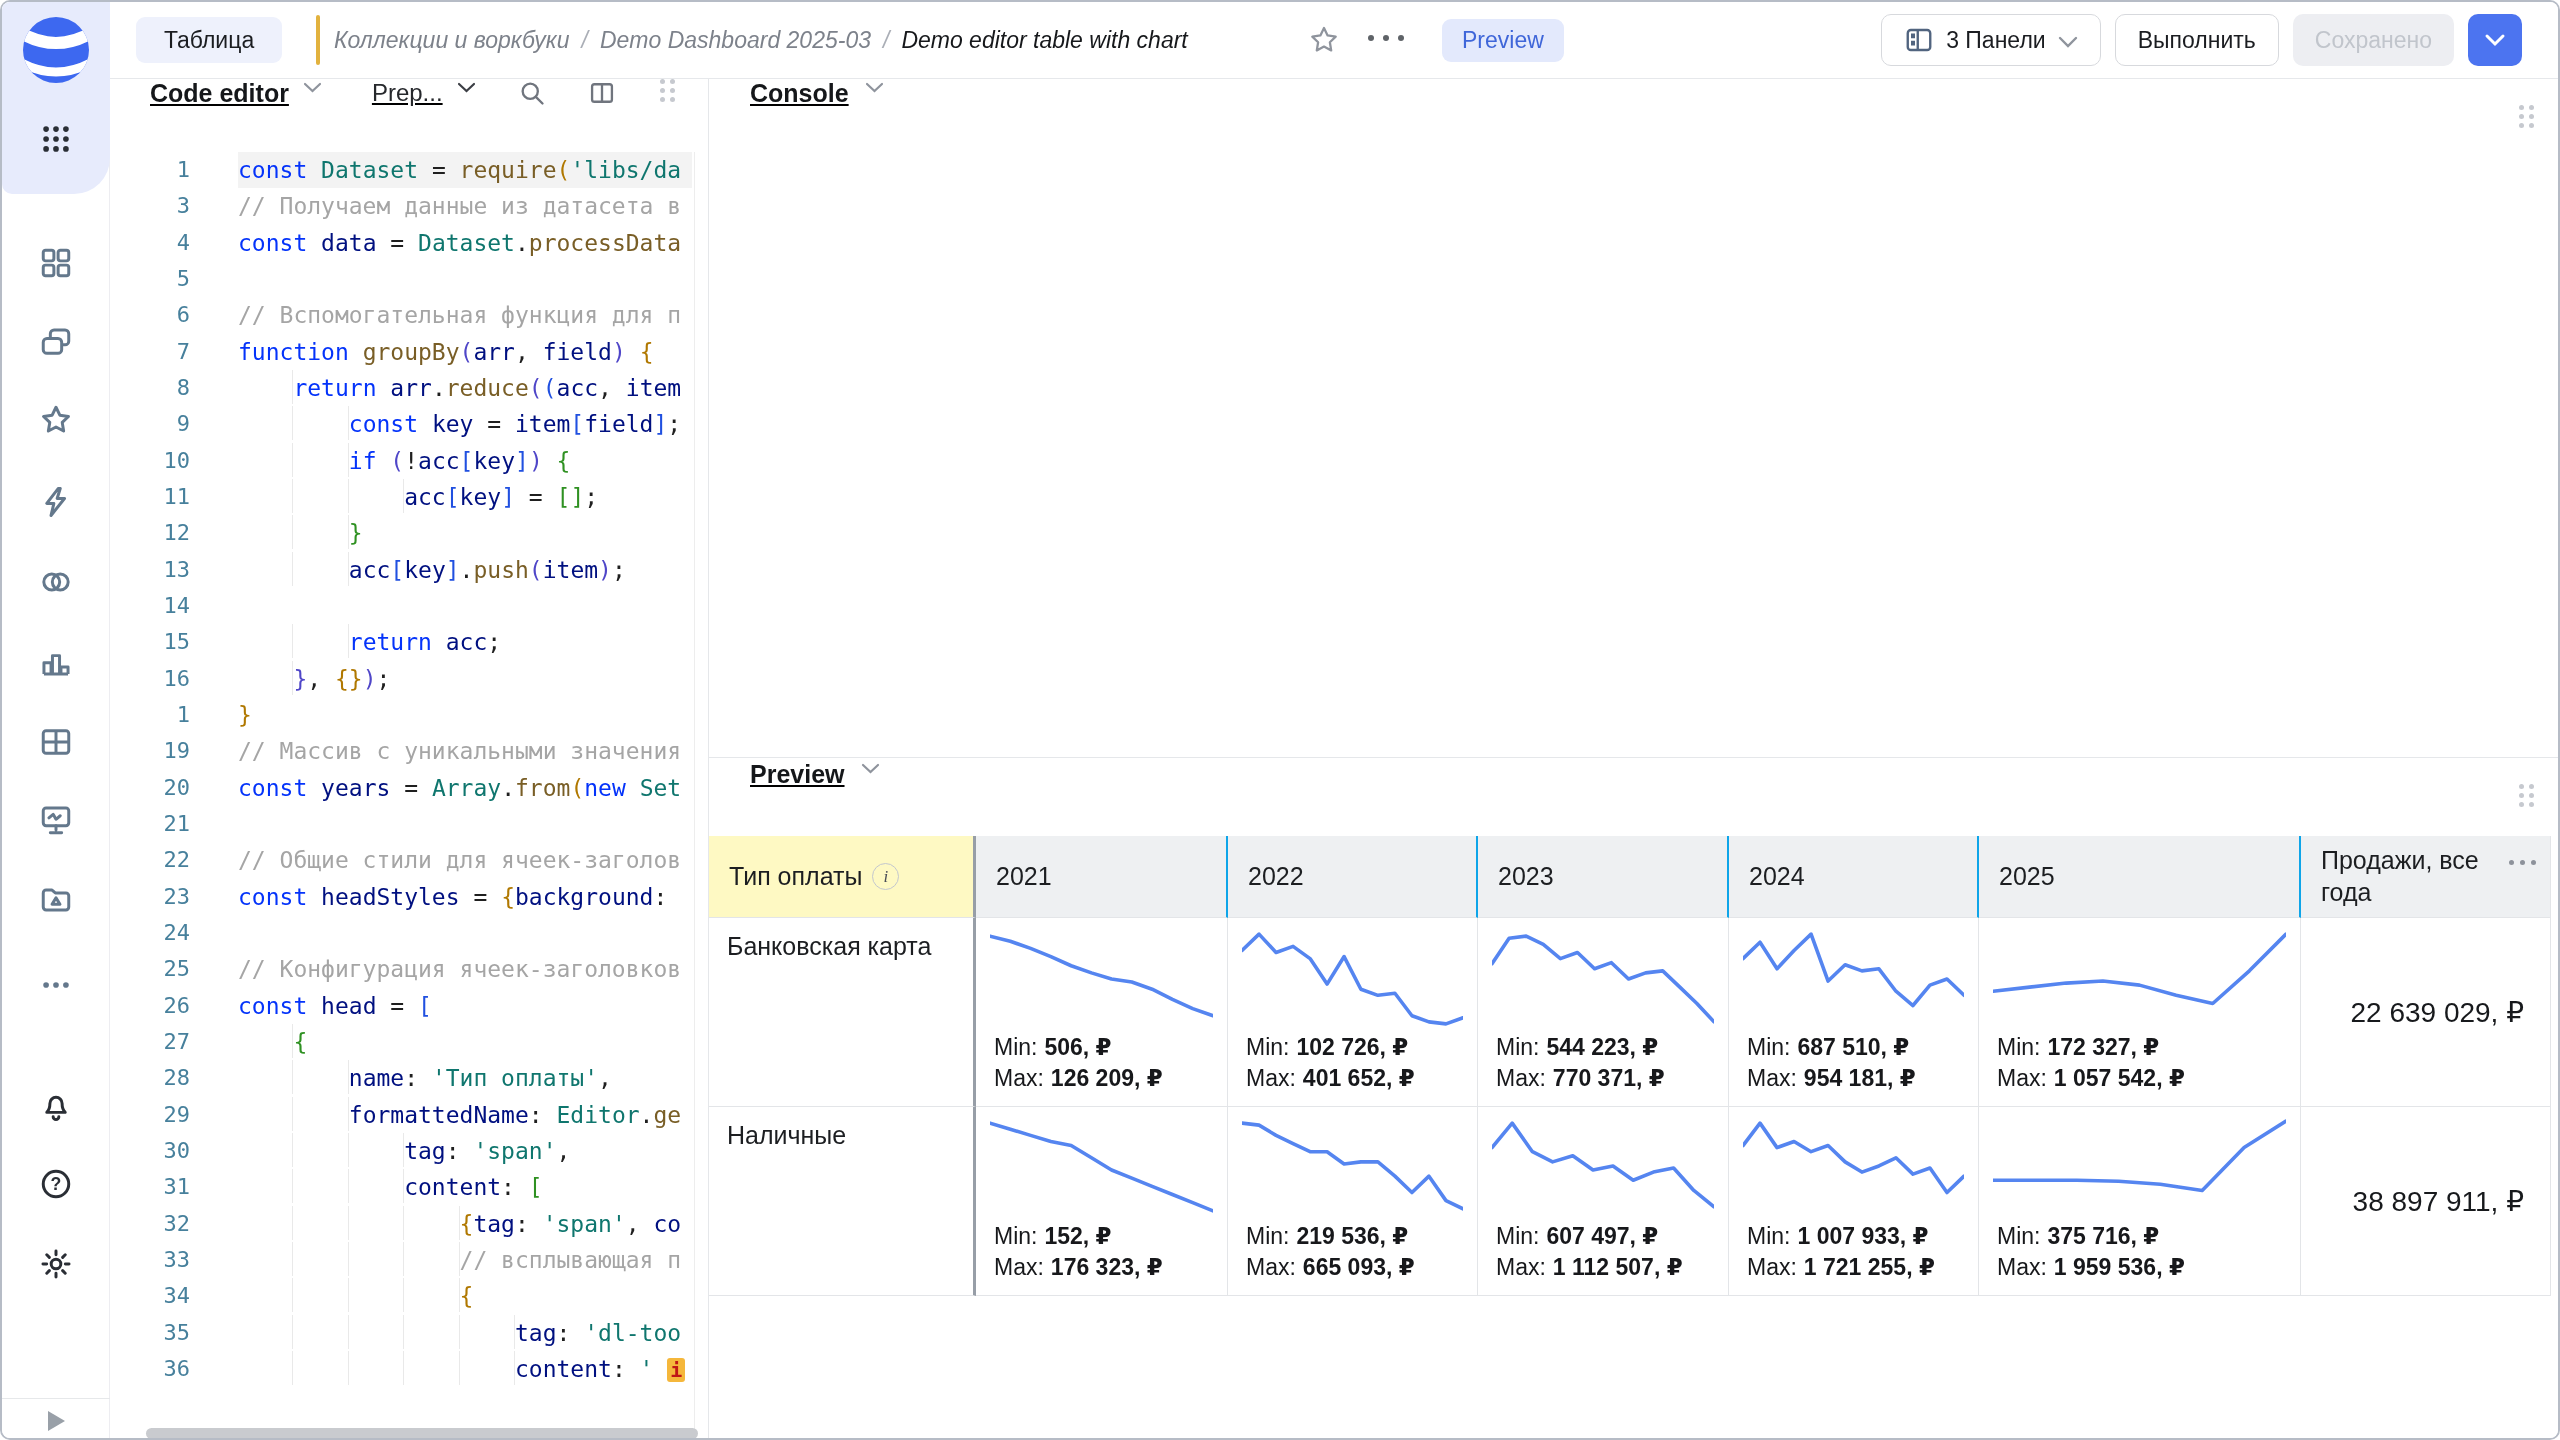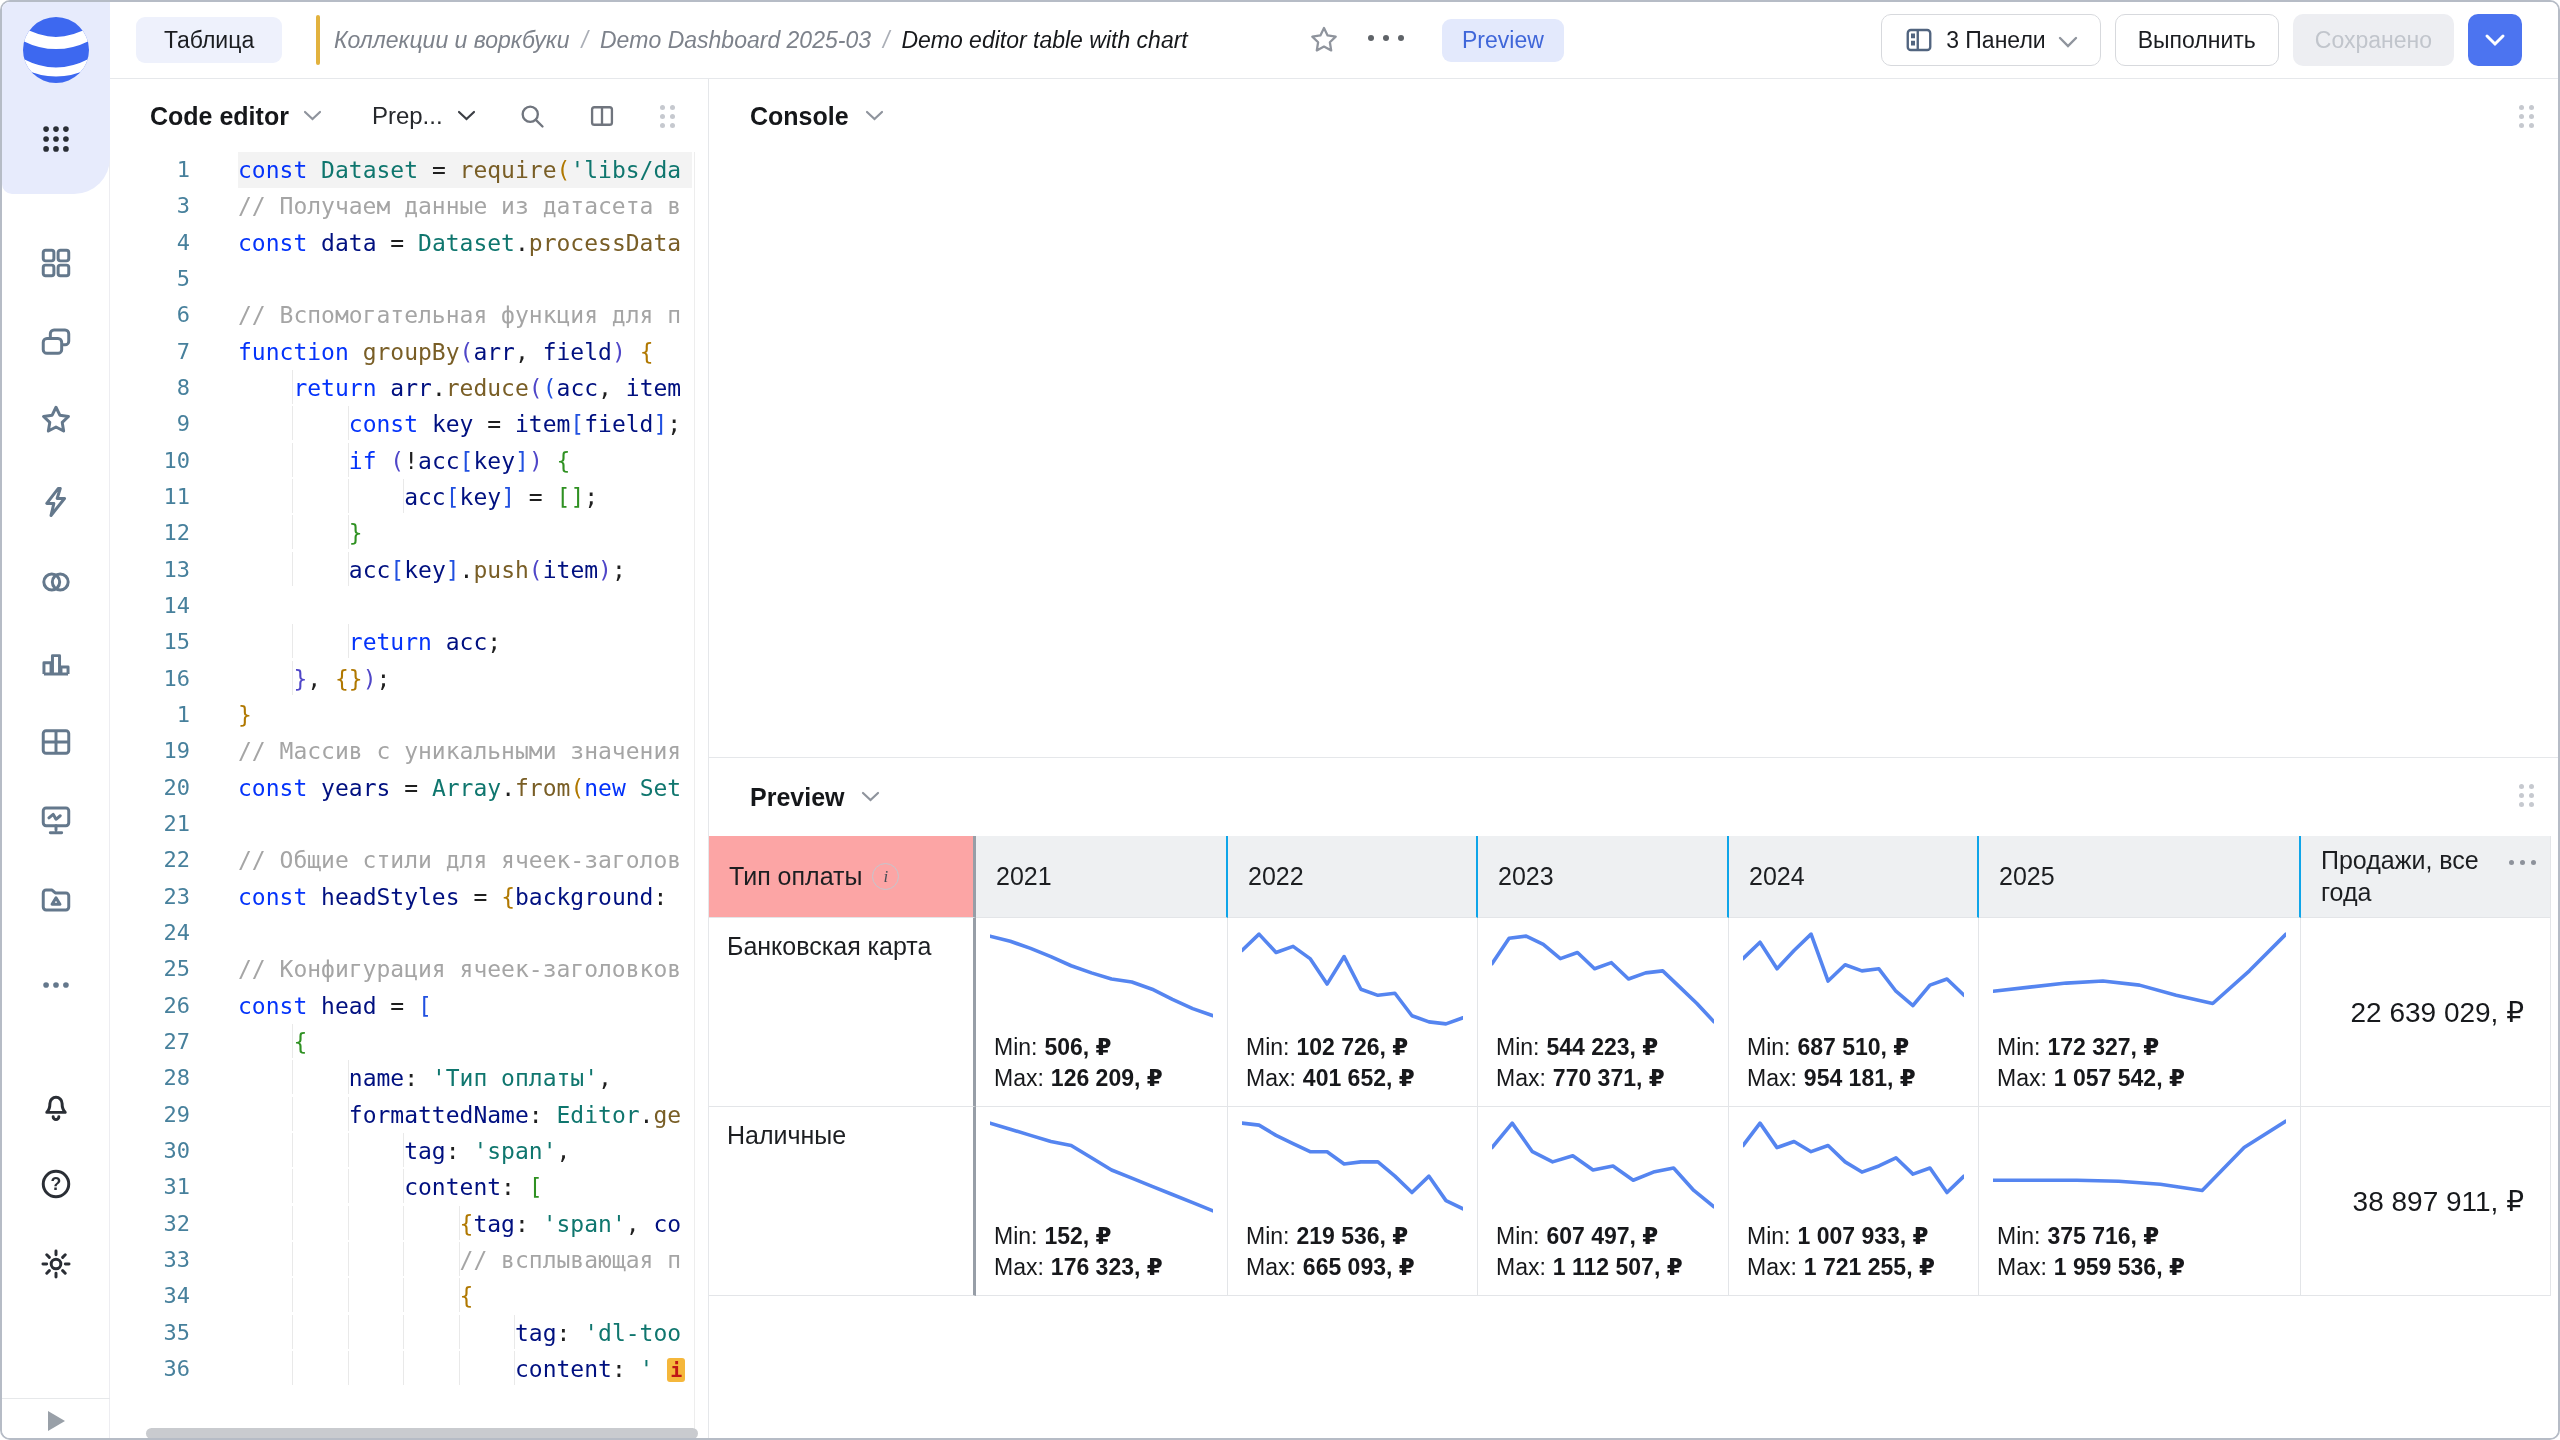--- a/index.html
+++ b/index.html
@@ -40,21 +40,21 @@
            background:#e3e9fc; color:#3f66d9; font-size:23px; display:flex; align-items:center; cursor:pointer; }
   .tb-right { position:absolute; right:40px; top:12px; display:flex; gap:14px; align-items:center; }
   .btn { height:52px; border:1px solid #d7d9dd; border-radius:10px; background:#fff; display:flex;
          align-items:center; gap:12px; padding:0 22px; font-size:23px; color:#1b1d21; cursor:pointer; }
   .btn.saved { background:#edeef2; border:none; color:#c1c5cc; }
   .btn.blue { width:54px; padding:0; justify-content:center; background:#4c74f0; border:none; }
   .chev { display:inline-block; }
 
   
   .editor-panel { position:absolute; left:108px; top:77px; width:598px; height:1363px; overflow:hidden; background:#fff; }
-  .panel-head { position:absolute; left:0; top:0; height:74px; display:flex; align-items:center; }
+  .panel-head { position:absolute; left:0; top:0; height:74px; display:flex; align-items:flex-start;text-decoration:underline; }
   .ph-title { font-size:25px; font-weight:700; color:#15171a; }
   .ph-mode { font-size:24px; color:#26282c; }
   .icon-btn { color:#70757e; cursor:pointer; display:flex; }
   .grip { display:grid; grid-template-columns:repeat(2,5px); grid-gap:4px 5px; cursor:grab; }
   .grip i { width:5px; height:5px; border-radius:50%; background:#c6c9cf; }
 
   #code-lines { position:absolute; left:0; top:73px; width:100%; font-family:"DejaVu Sans Mono",monospace;
                 font-size:23px; }
   .code-line { height:36.33px; line-height:36.33px; white-space:pre; }
   .ln { display:inline-block; width:80px; text-align:right; color:#47809c; font-size:22px; vertical-align:top; }
@@ -74,21 +74,21 @@
   .preview-panel { position:absolute; left:707px; top:755px; width:1853px; height:685px; background:#fff;
                    border-top:1px solid #e5e7ea; }
   .panel-grip { position:absolute; right:28px; top:26px; }
 
   
   #ptable { position:absolute; left:0; top:78px; display:grid;
             grid-template-columns:267px 252px 250px 251px 250px 322px 250px;
             grid-template-rows:82px 189px 189px; font-size:25px; color:#1c1e21; }
   .th { background:#eef0f2; display:flex; align-items:center; padding-left:20px;
         border-right:2px solid #0ea5e9; border-bottom:1px solid #e3e5e8; }
-  .th.first { background:#fca5a5; }
+  .th.first { background:#fef9c3; }
   .th.last { position:relative; padding-right:54px; line-height:1.25; border-right:1px solid #e3e5e8; }
   .sep { border-right:3px solid #979ea7 !important; }
   .td { position:relative; background:#fff; border-right:1px solid #e3e5e8; border-bottom:1px solid #e3e5e8; }
   .td.label { padding:14px 16px 0 18px; font-size:25px; }
   .td svg.spark { position:absolute; left:14px; right:14px; top:10px; width:calc(100% - 28px); height:102px; }
   .mm { position:absolute; left:18px; bottom:12px; font-size:23px; line-height:31px; color:#17181b; }
   .mm b { font-weight:700; margin-left:7px; }
   .td.total { display:flex; align-items:center; justify-content:flex-end; padding-right:26px; font-size:28px; color:#17191c; }
   .info-i { display:inline-flex; width:27px; height:27px; border:1.5px solid #c3c7ce; border-radius:50%;
             align-items:center; justify-content:center; font-size:17px; font-style:italic;

